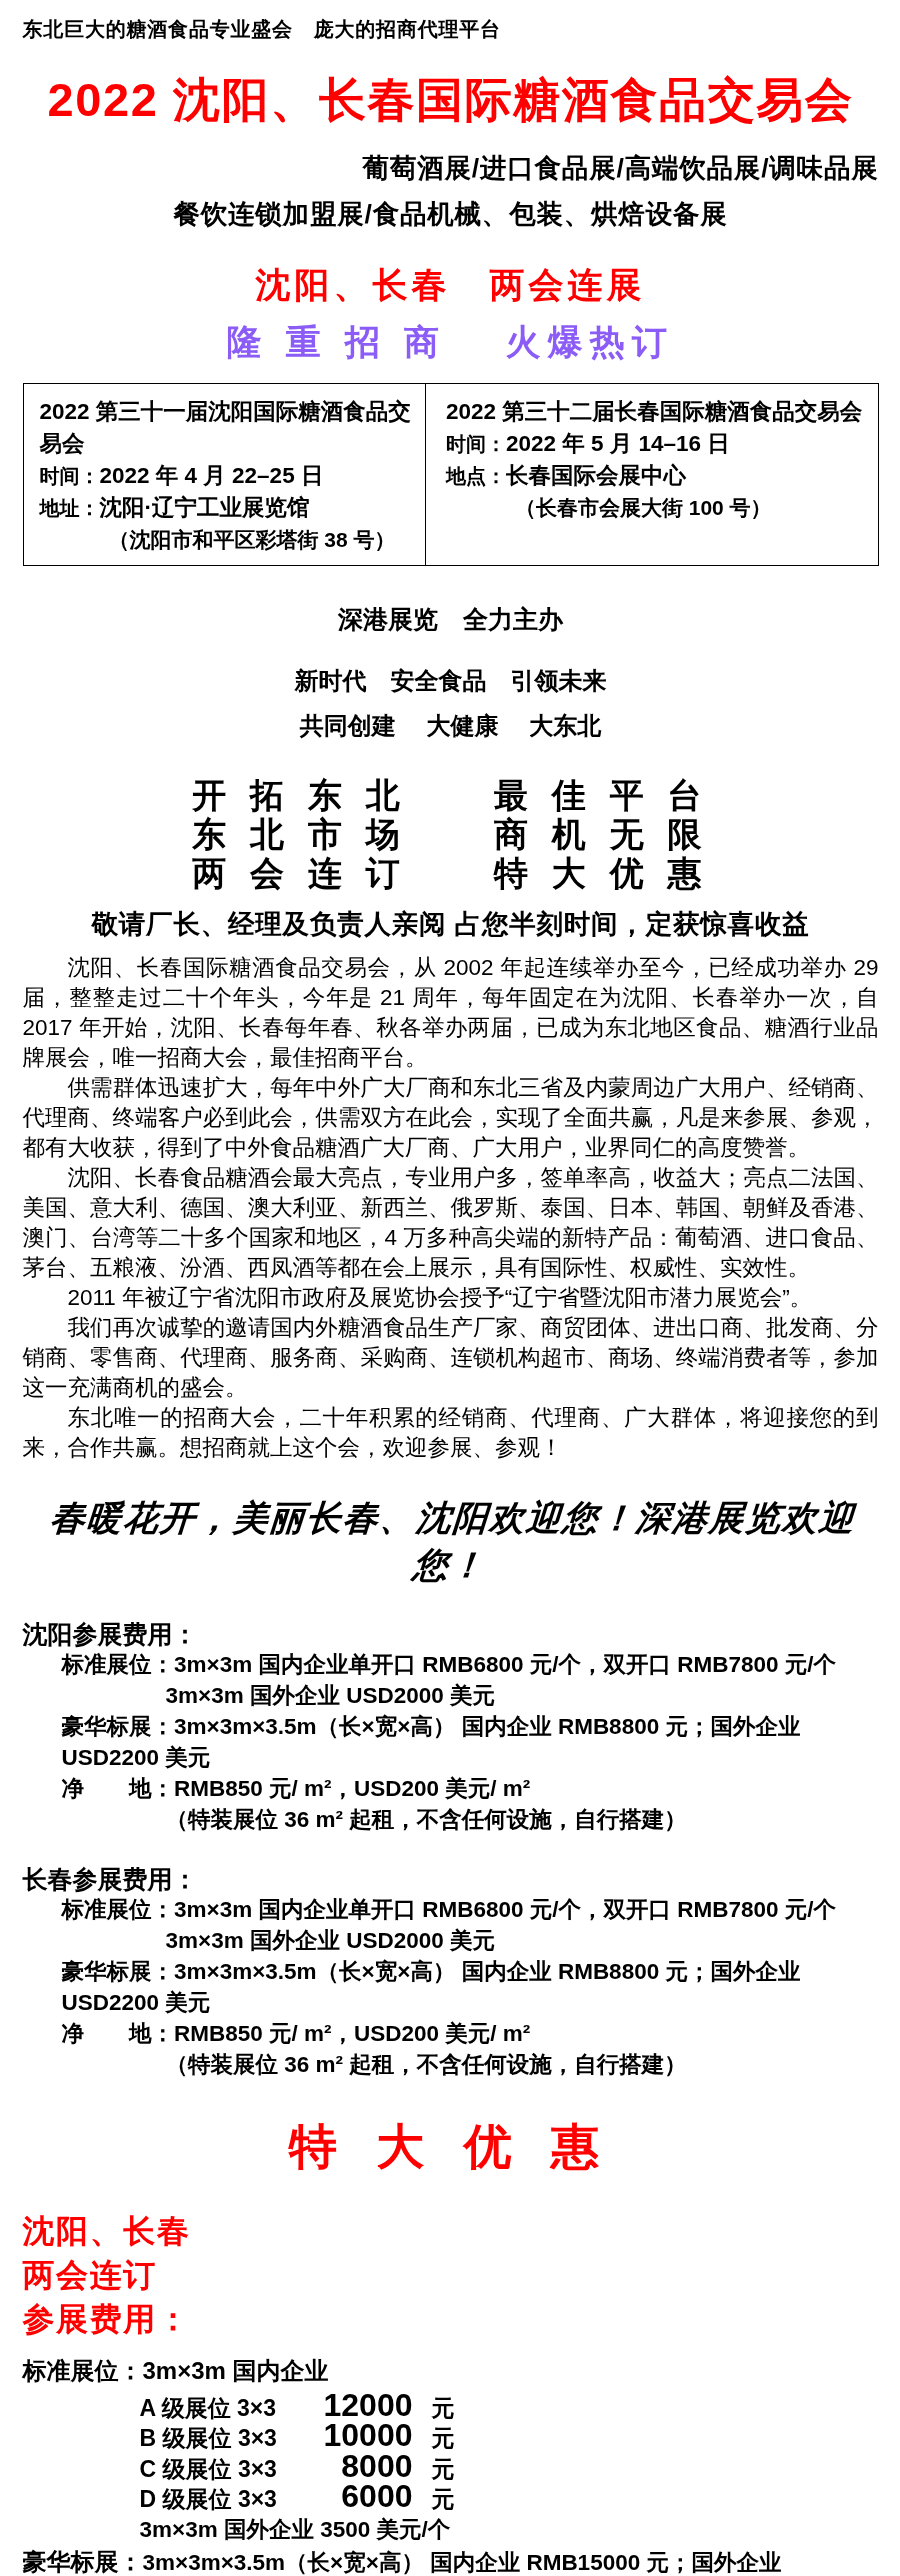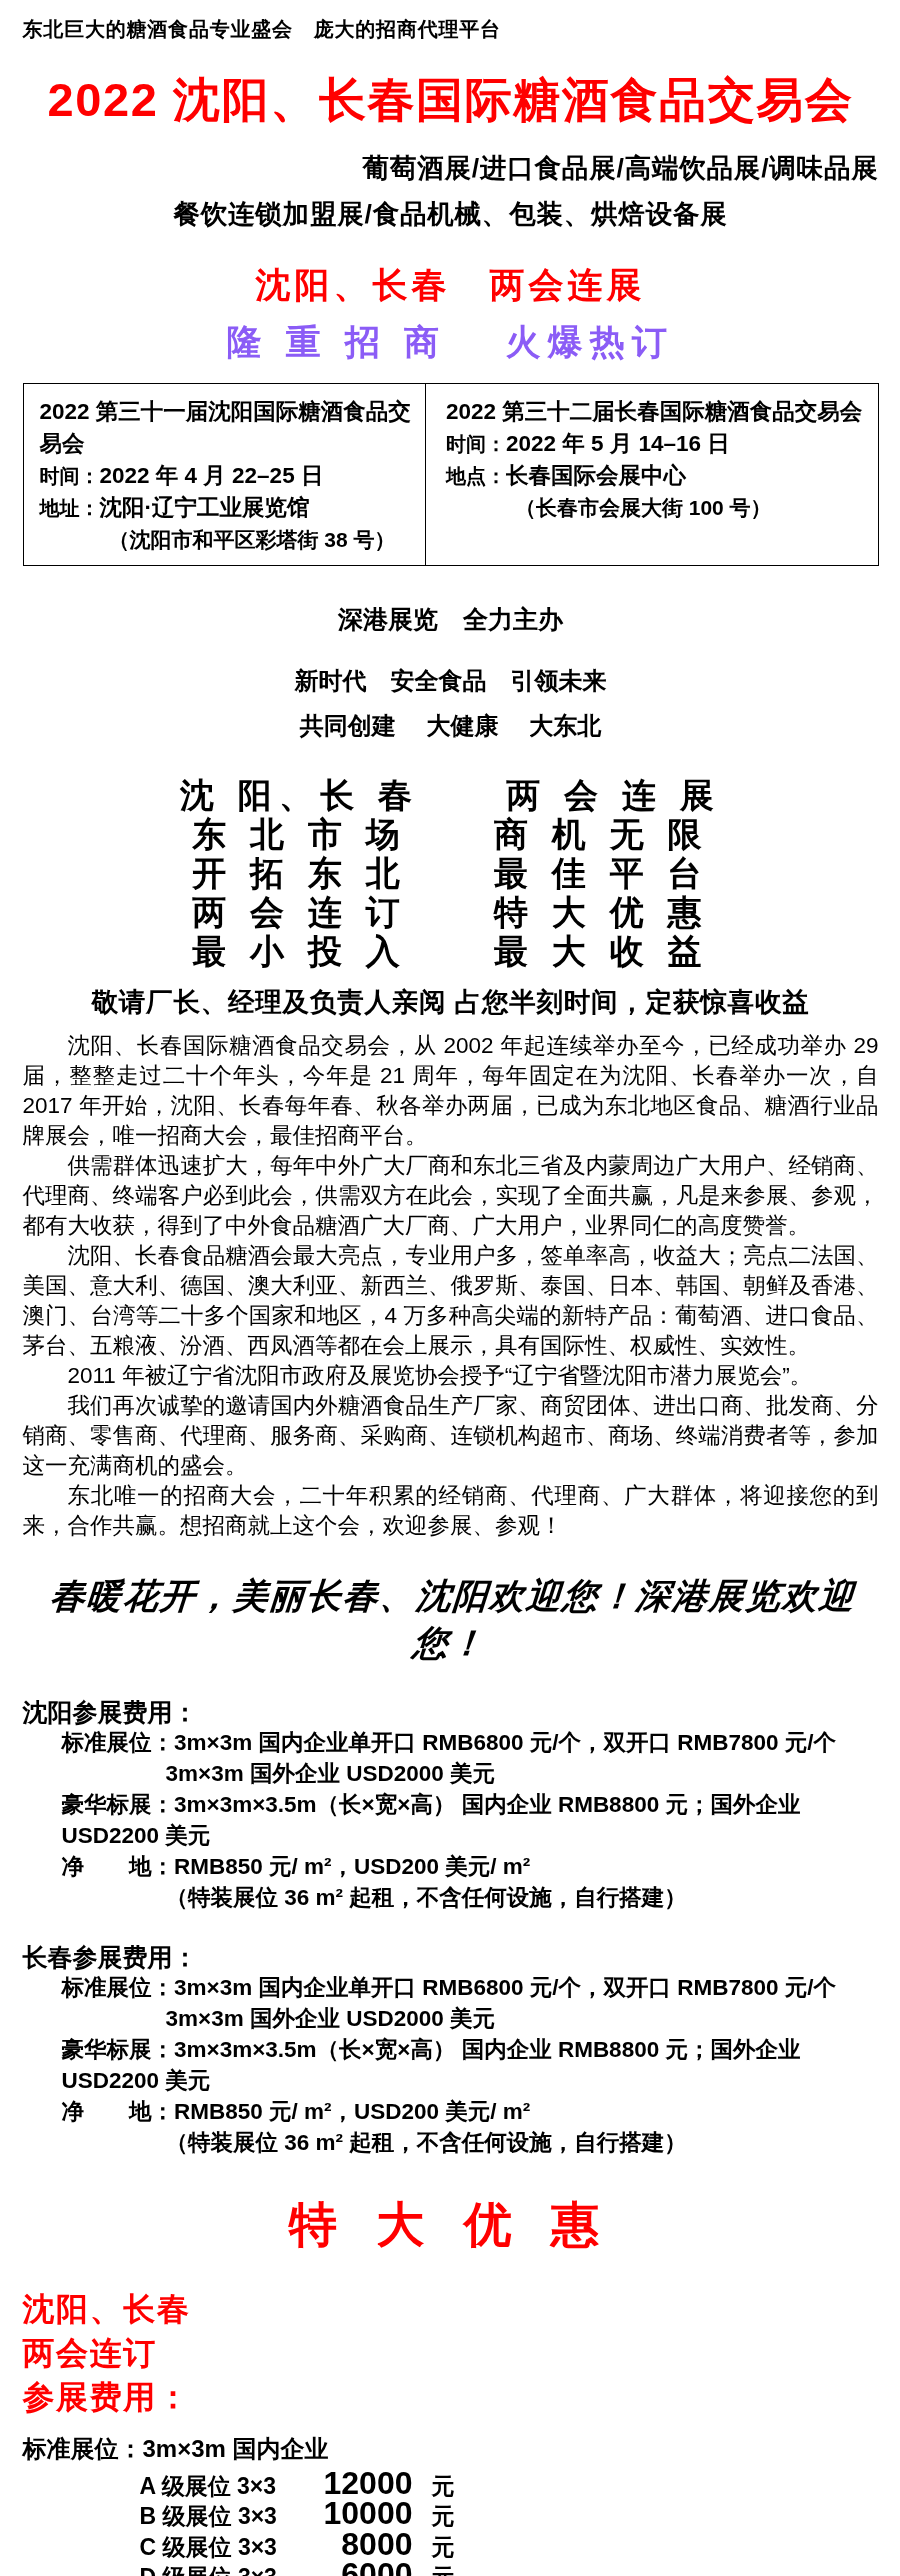--- a/index.html
+++ b/index.html
@@ -84,38 +84,30 @@
       <div class="vnote">（长春市会展大街 100 号）</div>
     </div>
   </div>
 
   <div class="host-line">深港展览　全力主办</div>
   <div class="motto1">新时代　安全食品　引领未来</div>
   <div class="motto2">共同创建　 大健康　 大东北</div>
 
   <div class="pairs">
     <div class="pair-row">
-        <span>沈 阳、长 春</span>
-        <span>两 会 连 展</span>
+        <span>开 拓 东 北</span>
+        <span>最 佳 平 台</span>
       </div>
     <div class="pair-row">
         <span>东 北 市 场</span>
         <span>商 机 无 限</span>
       </div>
     <div class="pair-row">
-        <span>开 拓 东 北</span>
-        <span>最 佳 平 台</span>
-      </div>
-    <div class="pair-row">
         <span>两 会 连 订</span>
         <span>特 大 优 惠</span>
-      </div>
-    <div class="pair-row">
-        <span>最 小 投 入</span>
-        <span>最 大 收 益</span>
       </div>
   </div>
 
   <div class="invite">敬请厂长、经理及负责人亲阅 占您半刻时间，定获惊喜收益</div>
 
   <div class="paras">
     <p>沈阳、长春国际糖酒食品交易会，从 2002 年起连续举办至今，已经成功举办 29 届，整整走过二十个年头，今年是 21 周年，每年固定在为沈阳、长春举办一次，自 2017 年开始，沈阳、长春每年春、秋各举办两届，已成为东北地区食品、糖酒行业品牌展会，唯一招商大会，最佳招商平台。</p>
     <p>供需群体迅速扩大，每年中外广大厂商和东北三省及内蒙周边广大用户、经销商、代理商、终端客户必到此会，供需双方在此会，实现了全面共赢，凡是来参展、参观，都有大收获，得到了中外食品糖酒广大厂商、广大用户，业界同仁的高度赞誉。</p>
     <p>沈阳、长春食品糖酒会最大亮点，专业用户多，签单率高，收益大；亮点二法国、美国、意大利、德国、澳大利亚、新西兰、俄罗斯、泰国、日本、韩国、朝鲜及香港、澳门、台湾等二十多个国家和地区，4 万多种高尖端的新特产品：葡萄酒、进口食品、茅台、五粮液、汾酒、西凤酒等都在会上展示，具有国际性、权威性、实效性。</p>
     <p>2011 年被辽宁省沈阳市政府及展览协会授予“辽宁省暨沈阳市潜力展览会”。</p>

